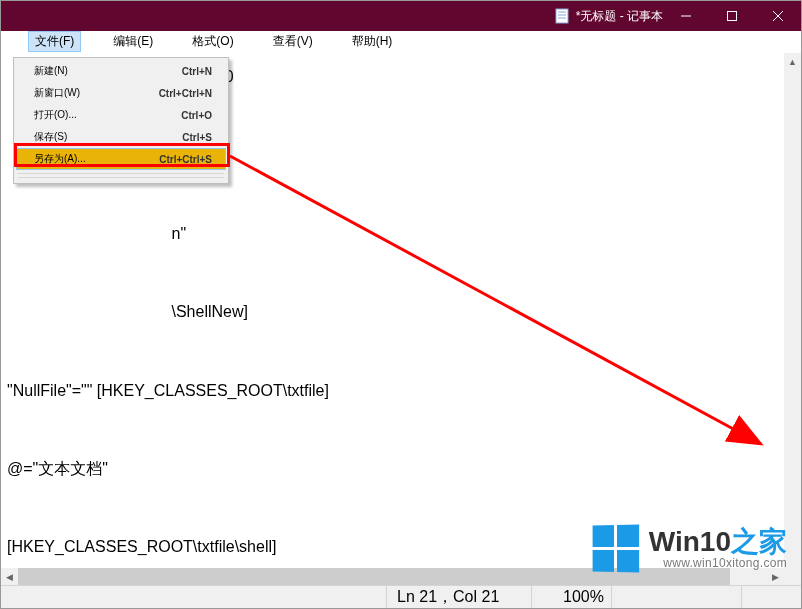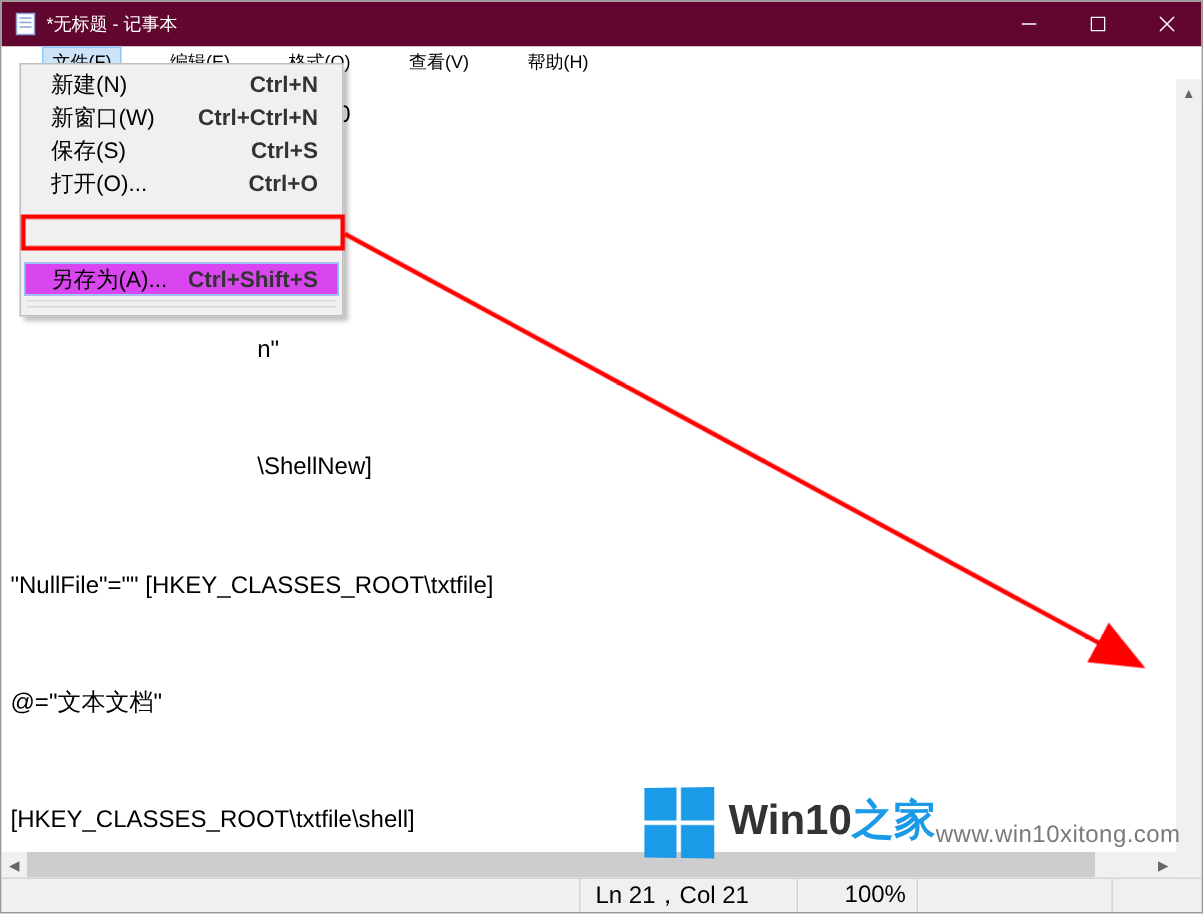--- a/index.html
+++ b/index.html
@@ -1,19 +1,19 @@
 <!DOCTYPE html>
 <html><head>
 <meta charset="utf-8">
 <style>
 * { margin: 0; padding: 0; box-sizing: border-box; font-family: "Microsoft YaHei", "SimSun", Tahoma, sans-serif; }
 body { width: 802px; height: 609px; position: relative; overflow: hidden; background: #fff; border: 1px solid #999; }
 .titlebar {
   height: 30px; background: #61062f; color: #fff;
-  display: flex; align-items: center; justify-content: space-between;
+  display: flex; align-items: center; justify-content: flex-end;
   padding-left: 8px; font-size: 12px;
 }
 .titlebar-left { display: flex; align-items: center; gap: 6px; }
 .titlebar-icon { width: 16px; height: 16px; }
 .win-controls { display: flex; }
 .win-btn { width: 46px; height: 30px; display: flex; align-items: center; justify-content: center; cursor: pointer; }
 .menubar {
   height: 22px; background: #fff; display: flex; align-items: center;
   font-size: 12px; padding: 0 2px; border-bottom: 1px solid transparent;
 }
@@ -22,30 +22,30 @@
 }
 .menu-item.active { background: #cde3f8; border: 1px solid #91c9f7; padding: 1px 6px; }
 .editor {
   position: absolute; left: 0; right: 17px; top: 52px; bottom: 40px;
   background: #fff; padding: 4px 6px; font-size: 16px;
   line-height: 2.45; white-space: pre; overflow: hidden;
   font-family: Tahoma, "Microsoft YaHei", SimSun, sans-serif;
   color: #000;
 }
 .dropdown {
-  position: absolute; left: 12px; top: 41px; width: 216px;
+  position: absolute; left: 12px; top: 56px; width: 216px;
   background: #f0f0f0; border: 1px solid #bfbfbf;
   box-shadow: 3px 3px 3px rgba(0,0,0,0.25);
-  font-size: 15px; z-index: 10; padding: 2px;
+  font-size: 10px; z-index: 10; padding: 2px;
 }
 .dd-item {
   height: 22px; display: flex; align-items: center; justify-content: space-between;
   padding: 0 14px 0 18px; cursor: default;
 }
-.dd-item.highlight { background: #d946ef; border: 1px solid #91c9f7; padding: 0 13px 0 17px; height: 22px; margin-top: 42px; }
+.dd-item.highlight { background: #eab308; border: 1px solid #91c9f7; padding: 0 13px 0 17px; height: 22px; }
 .dd-sep { height: 1px; margin: 3px 2px; background: #d7d7d7; }
 .dd-short { color: #333; font-weight: bold; }
 .h-scroll {
   position: absolute; left: 0; right: 17px; bottom: 23px; height: 17px;
   background: #f0f0f0; display: flex; align-items: center;
 }
 .h-track { flex: 1; height: 17px; position: relative; background: #f0f0f0; }
 .h-thumb { position: absolute; left: 0; top: 0; height: 17px; width: 95%; background: #cdcdcd; }
 .v-scroll {
   position: absolute; right: 0; top: 52px; bottom: 40px; width: 17px;
@@ -67,24 +67,24 @@
 .red-box {
   position: absolute; border: 3px solid #ff0000; pointer-events: none; z-index: 20;
 }
 .red-arrow { position: absolute; top: 0; left: 0; pointer-events: none; z-index: 19; }
 .watermark {
   position: absolute; right: 14px; bottom: 36px; z-index: 5;
   display: flex; align-items: center; gap: 10px; pointer-events: none;
 }
 .win-logo { display: grid; grid-template-columns: 22px 22px; grid-template-rows: 22px 22px; gap: 3px; transform: perspective(200px) rotateY(-8deg); }
 .win-logo div { background: #1b9ae7; }
-.wm-text { display: flex; flex-direction: row; line-height: 1.1; }
+.wm-text { display: flex; flex-direction: column; line-height: 1.1; }
 .wm-main { font-size: 28px; font-weight: 700; color: #333; }
 .wm-main .accent { color: #1b9ae7; }
-.wm-url { font-size: 16px; color: #7a7a7a; letter-spacing: 0.3px; align-self: flex-end; margin-top: 16px; }
+.wm-url { font-size: 12px; color: #7a7a7a; letter-spacing: 0.3px; align-self: flex-end; }
 </style>
 </head>
 <body>
 
 <div class="titlebar">
   <div class="titlebar-left">
     <svg class="titlebar-icon" viewBox="0 0 16 16">
       <rect x="2" y="1" width="12" height="14" fill="#fff" stroke="#8aa4d6"></rect>
       <line x1="4" y1="4" x2="12" y2="4" stroke="#8aa4d6"></line>
       <line x1="4" y1="7" x2="12" y2="7" stroke="#8aa4d6"></line>
@@ -143,30 +143,30 @@
 <div class="dropdown" id="dropdown">
     <div class="dd-item">
       <span class="dd-label">新建(N)</span>
       <span class="dd-short">Ctrl+N</span>
     </div>
     <div class="dd-item">
       <span class="dd-label">新窗口(W)</span>
       <span class="dd-short">Ctrl+Ctrl+N</span>
     </div>
     <div class="dd-item">
+      <span class="dd-label">打开(O)...</span>
+      <span class="dd-short">Ctrl+O</span>
+    </div>
+    <div class="dd-item">
       <span class="dd-label">保存(S)</span>
       <span class="dd-short">Ctrl+S</span>
     </div>
-    <div class="dd-item">
-      <span class="dd-label">打开(O)...</span>
-      <span class="dd-short">Ctrl+O</span>
-    </div>
     <div class="dd-item highlight">
       <span class="dd-label">另存为(A)...</span>
-      <span class="dd-short">Ctrl+Shift+S</span>
+      <span class="dd-short">Ctrl+Ctrl+S</span>
     </div>
     <div class="dd-sep"></div>
     <div class="dd-sep"></div>
   </div>
 
 <div class="v-scroll">
   <div class="sb-btn">▲</div>
 </div>
 <div class="h-scroll">
   <div class="sb-btn">◀</div>

